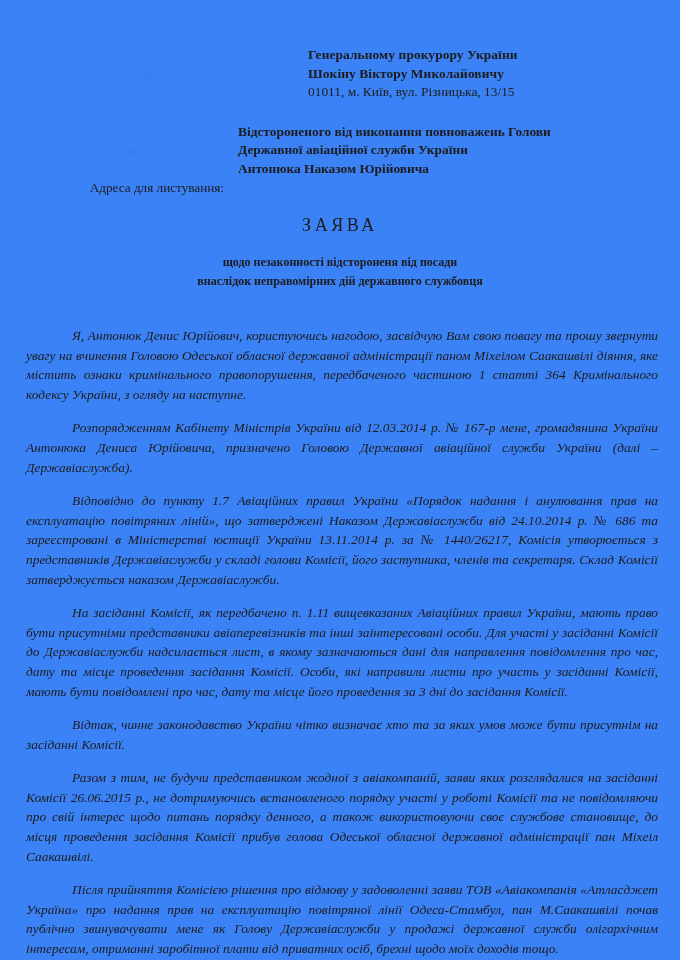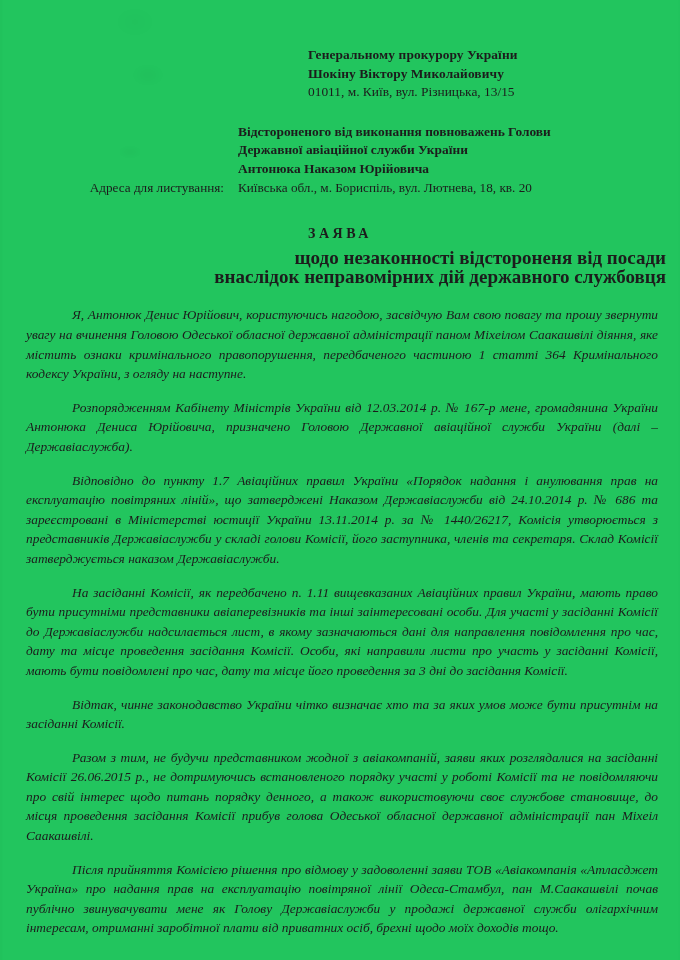--- a/index.html
+++ b/index.html
@@ -11,21 +11,21 @@
   body {
     font-family: "Liberation Serif", "DejaVu Serif", serif;
     color: #1c1c1c;
     -webkit-font-smoothing: none;
   }
   .page {
     position: relative;
     width: 680px;
     height: 960px;
     overflow: hidden;
-    background: #22c55e;
+    background: #3b82f6;
     box-sizing: border-box;
   }
   
   .scan-noise {
     position: absolute;
     inset: 0;
     pointer-events: none;
     background:
       radial-gradient(ellipse 40px 30px at 135px 22px, rgba(0,0,0,0.016), rgba(0,0,0,0) 70%),
       radial-gradient(ellipse 28px 20px at 148px 75px, rgba(0,0,0,0.022), rgba(0,0,0,0) 70%),
@@ -83,33 +83,33 @@
     text-align: right;
     padding-right: 0;
     font-weight: normal;
   }
   .mail-row .mail-value {
     font-weight: normal;
   }
 
   
   .doc-title {
-    margin: 2px;
+    margin: 12px;
     padding-top: 25px;
     text-align: center;
-    font-size: 14px;
-    font-weight: bold;
+    font-size: 18px;
+    font-weight: normal;
     letter-spacing: 3.6px;
     line-height: 20px;
   }
   .doc-subtitle {
-    margin: 0;
+    margin: 16px;
     padding-top: 2px;
-    text-align: right;
-    font-size: 19px;
+    text-align: center;
+    font-size: 12px;
     font-weight: bold;
     line-height: 19px;
   }
   .doc-subtitle span { display: block; }
 
   
   .body-block {
     padding-top: 19px;
     padding-left: 12px;
     padding-right: 8px;
@@ -138,21 +138,20 @@
       <div class="ln-bold">Шокіну Віктору Миколайовичу</div>
       <div class="ln-plain">01011, м. Київ, вул. Різницька, 13/15</div>
     </div>
 
     <div class="applicant">
       <div>Відстороненого від виконання повноважень Голови</div>
       <div>Державної авіаційної служби України</div>
       <div>Антонюка Наказом Юрійовича</div>
       <div class="mail-row">
         <span class="mail-label">Адреса для листування:</span>
-        <span class="mail-value">Київська обл., м. Бориспіль, вул. Лютнева, 18, кв. 20</span>
       </div>
     </div>
 
     <div class="doc-title">ЗАЯВА</div>
     <div class="doc-subtitle">
       <span>щодо незаконності відстороненя від посади</span>
       <span>внаслідок неправомірних дій державного службовця</span>
     </div>
 
     <div class="body-block">

